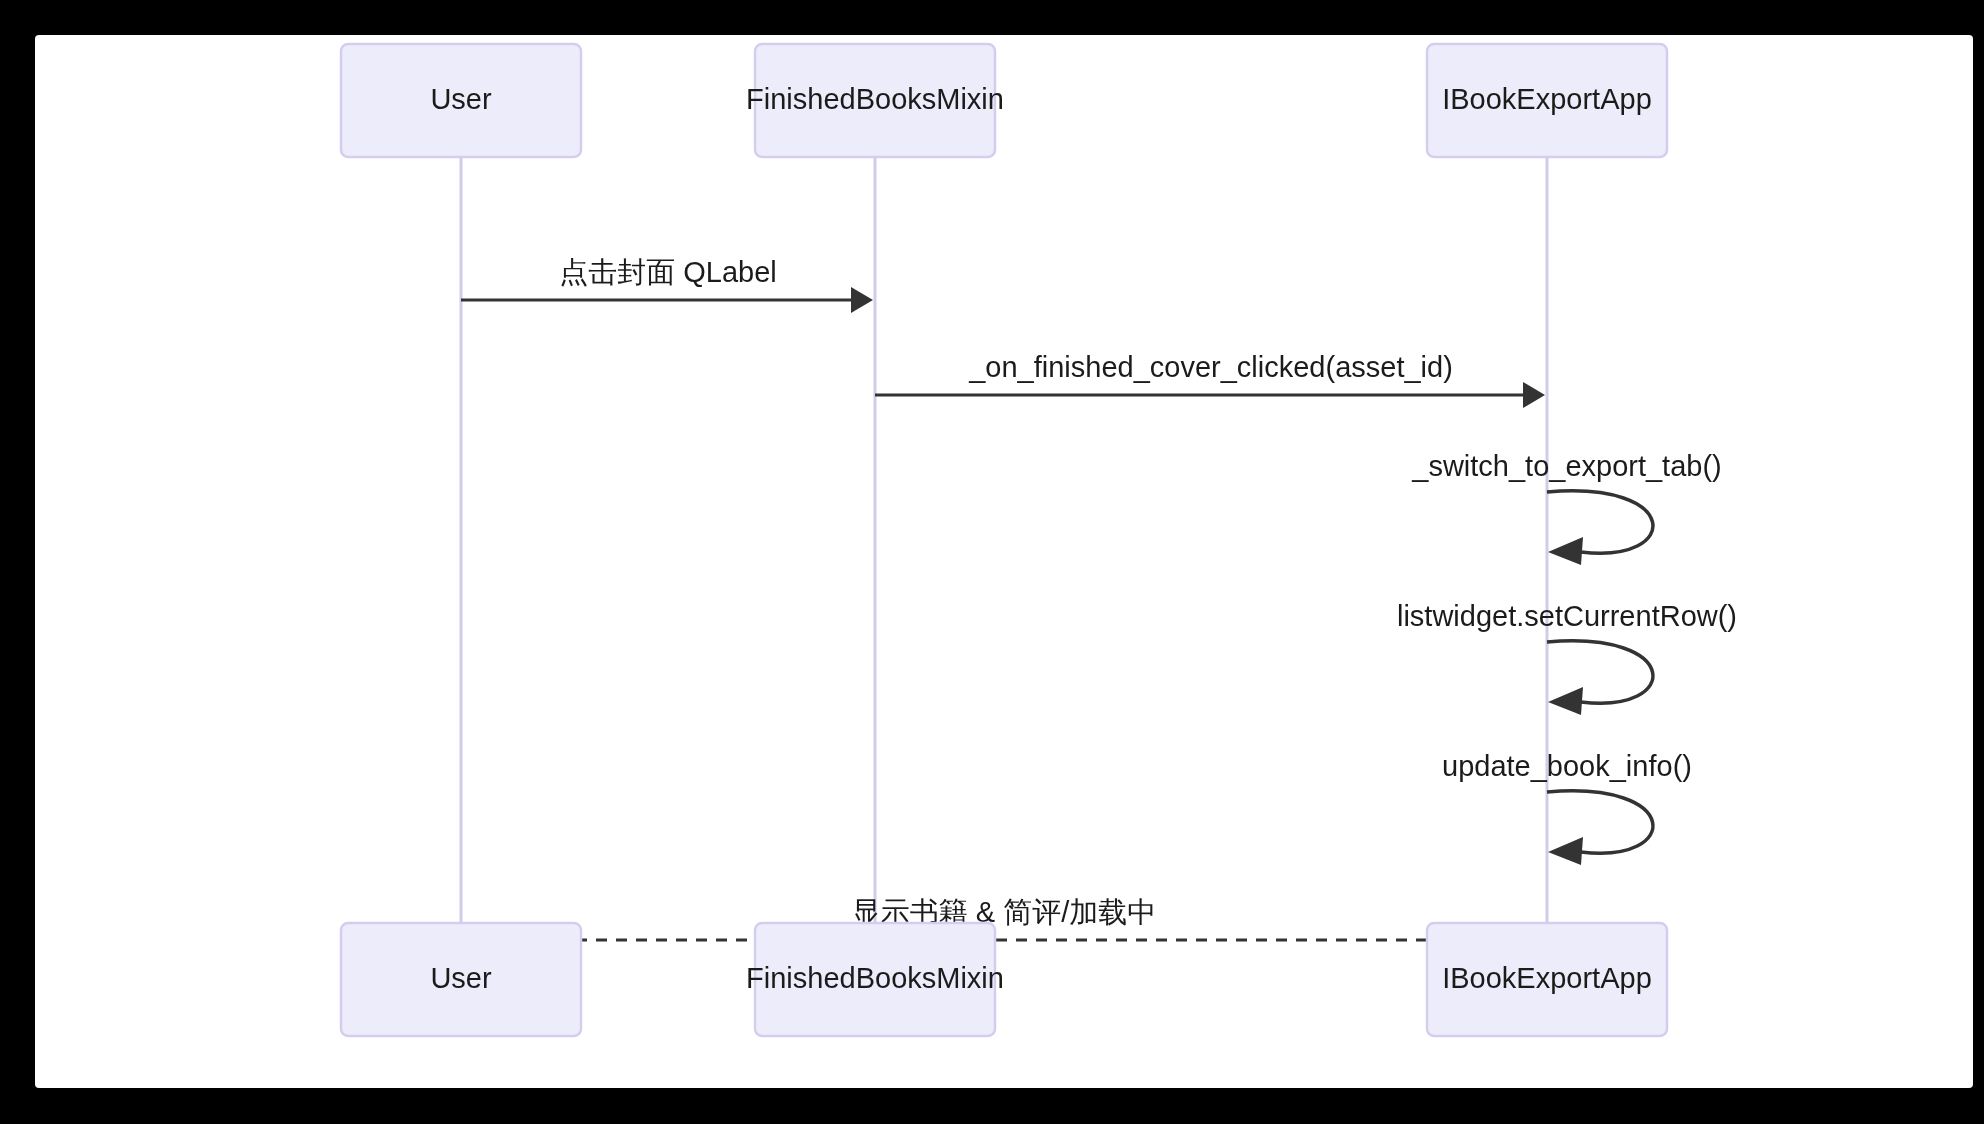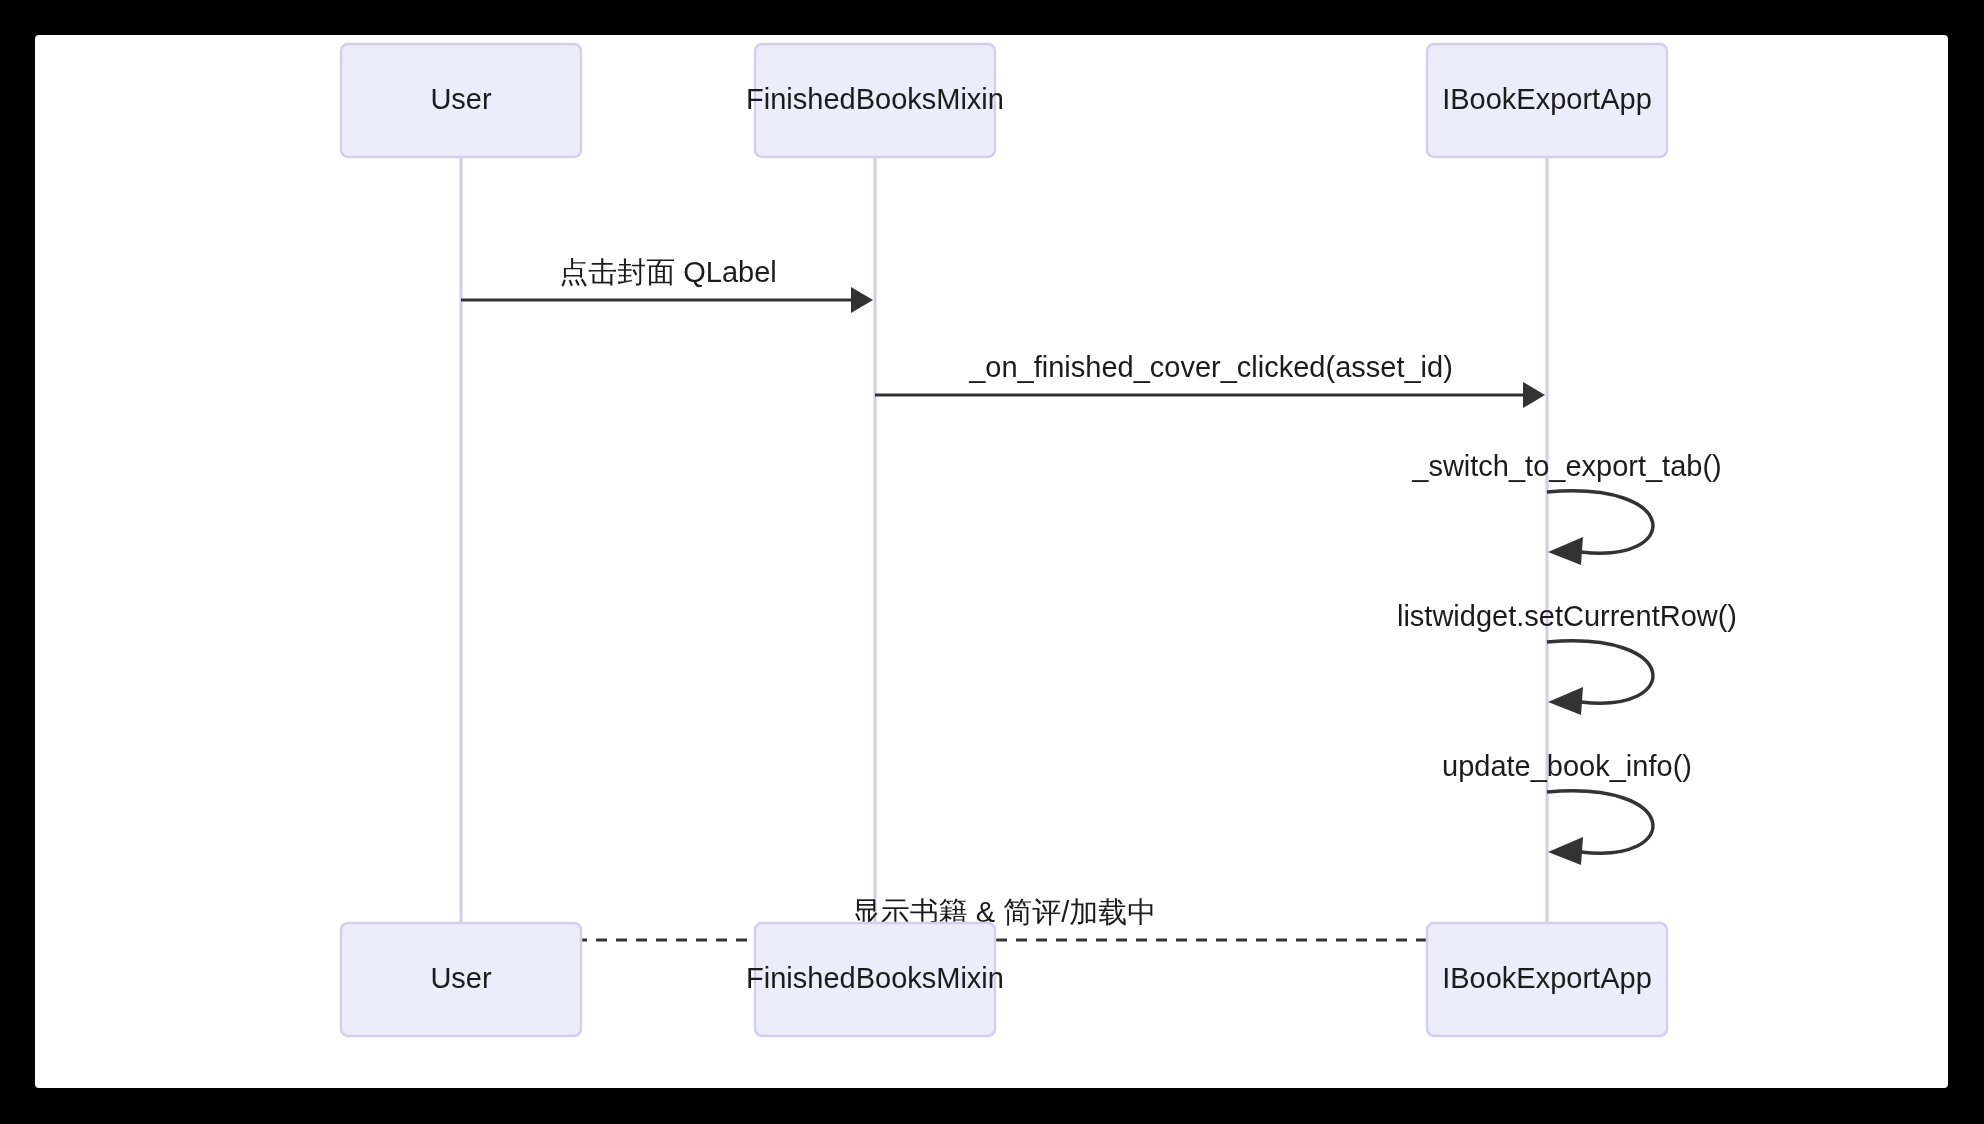--- a/index.html
+++ b/index.html
@@ -22,20 +22,21 @@
   }
   #canvas {
     position: absolute;
     left: 35px;
     top: 35px;
     width: 1913px;
     height: 1053px;
     background: #ffffff;
     border-radius: 4px;
     overflow: hidden;
+    padding-left: 25px;
   }
   #svg-layer {
     position: absolute;
     left: 0;
     top: 0;
     width: 1913px;
     height: 1053px;
     display: block;
   }
   .lifeline {

